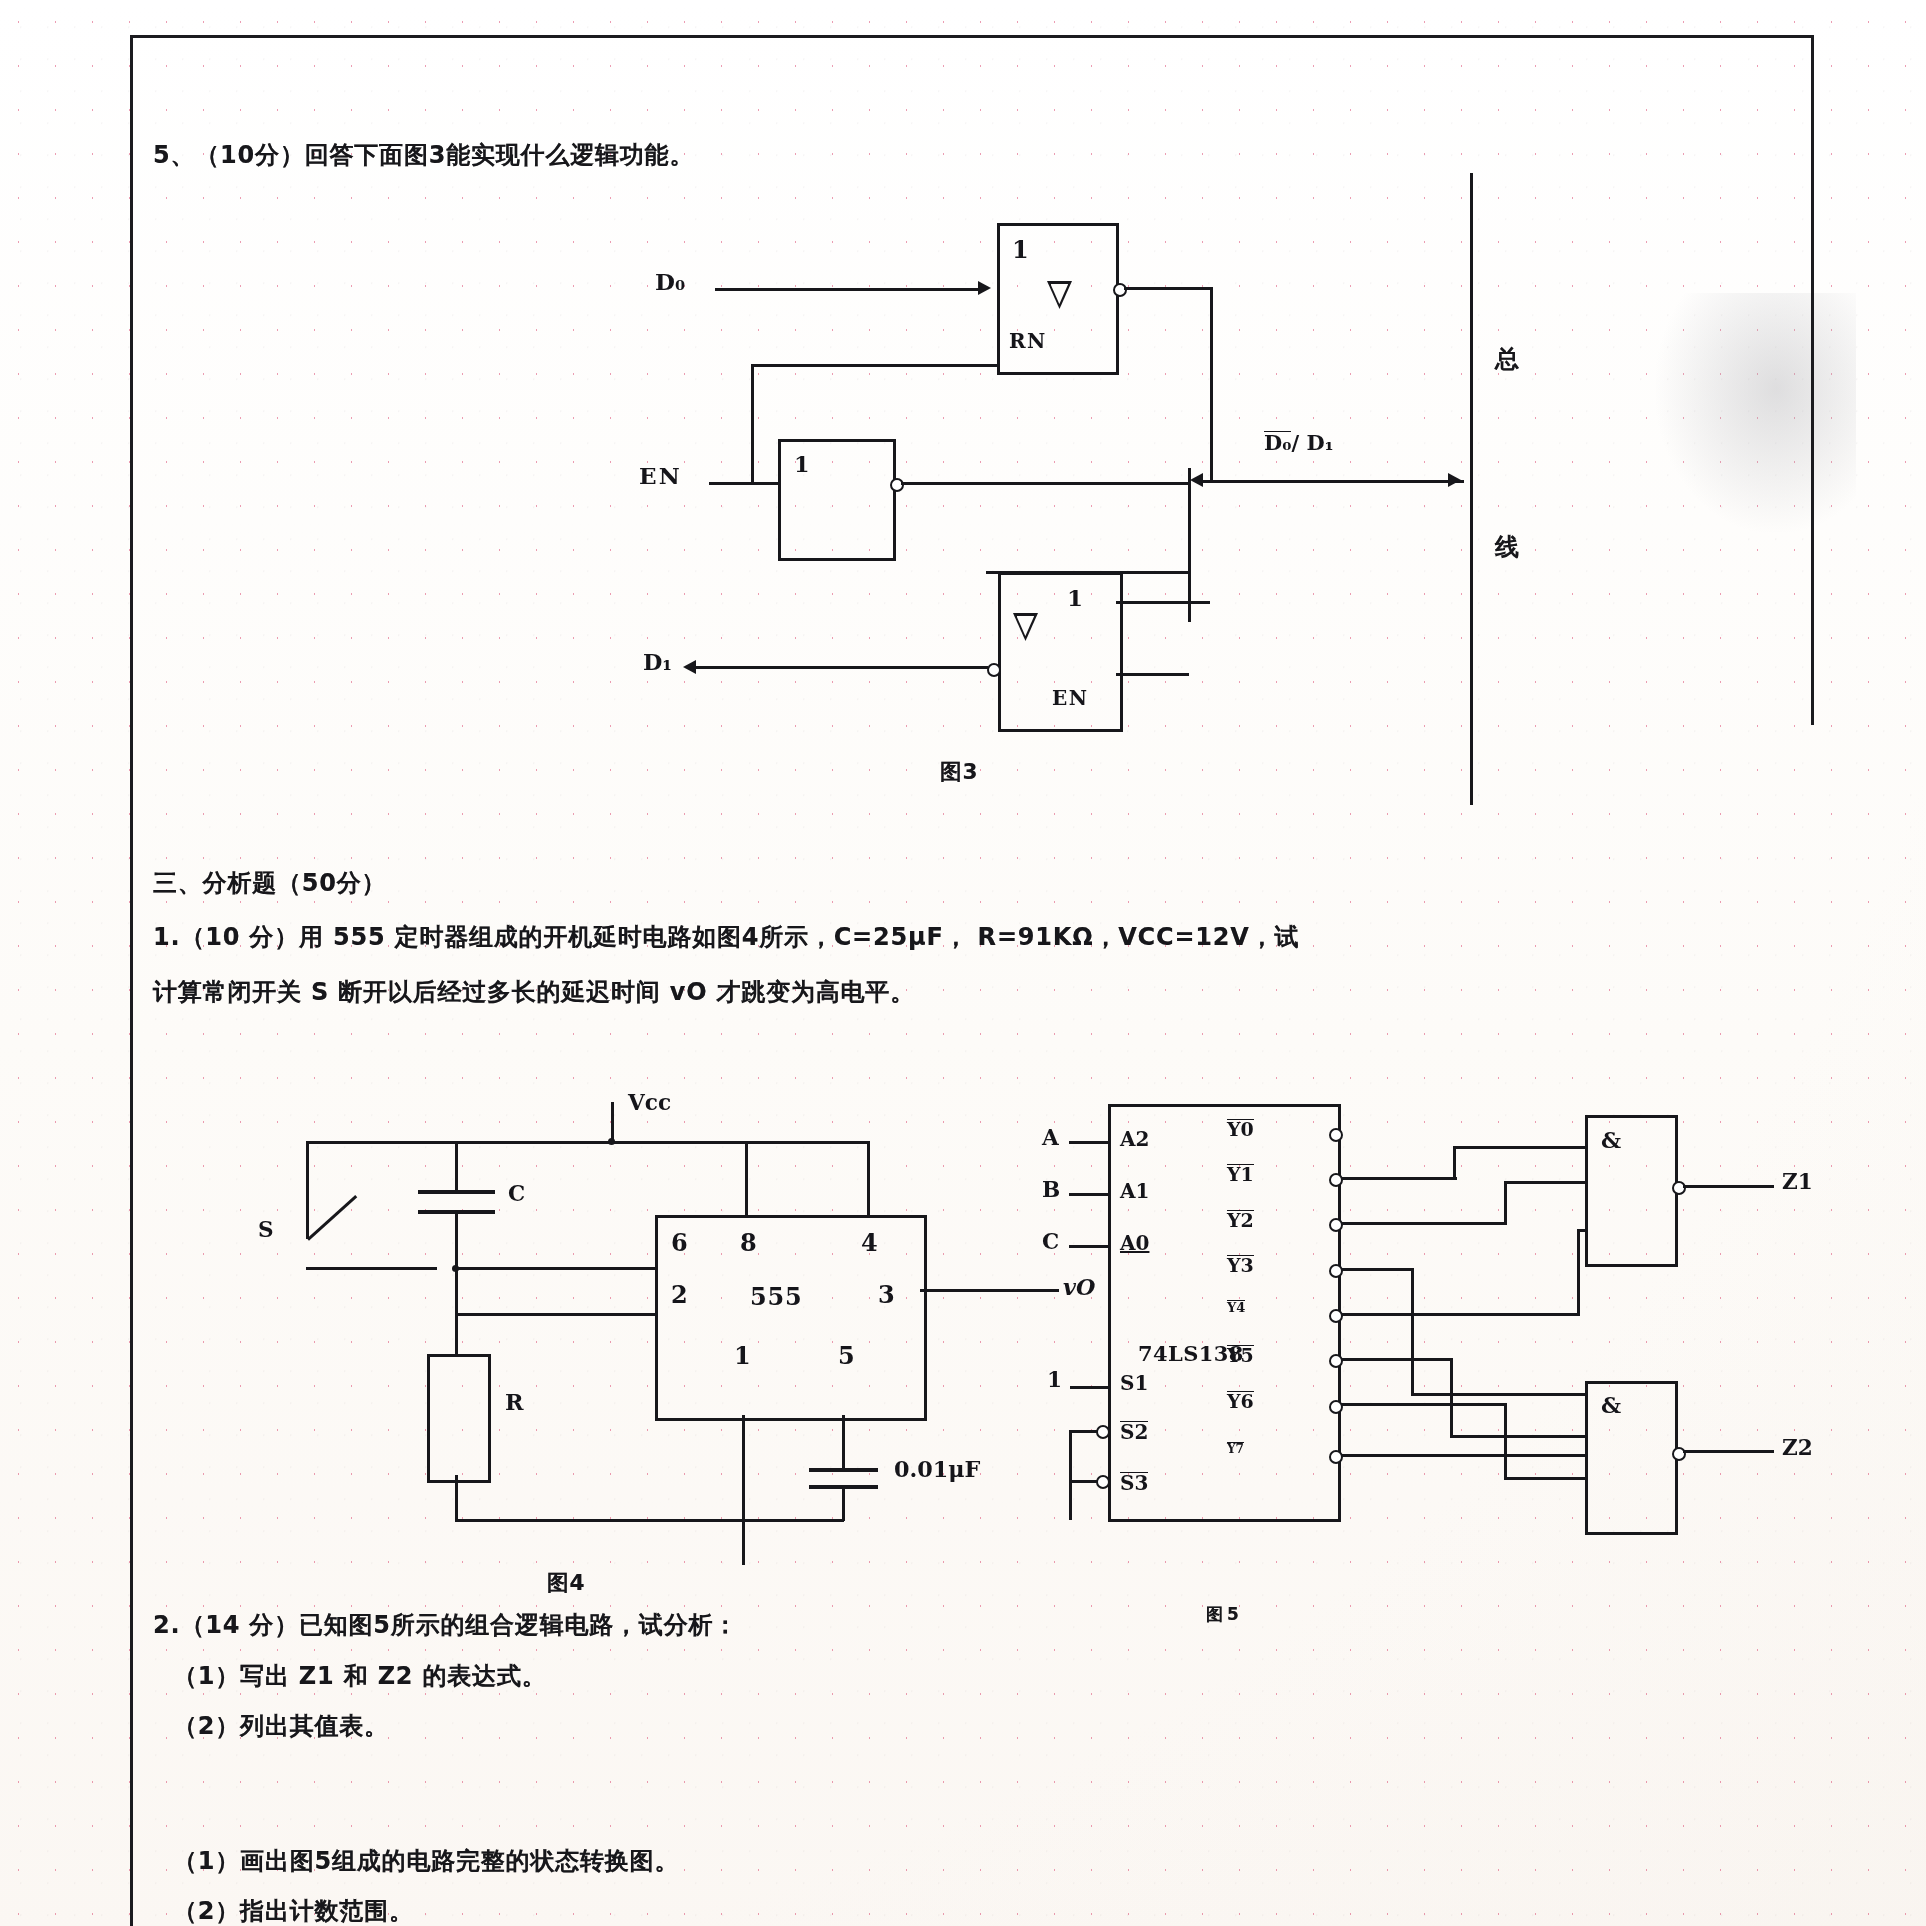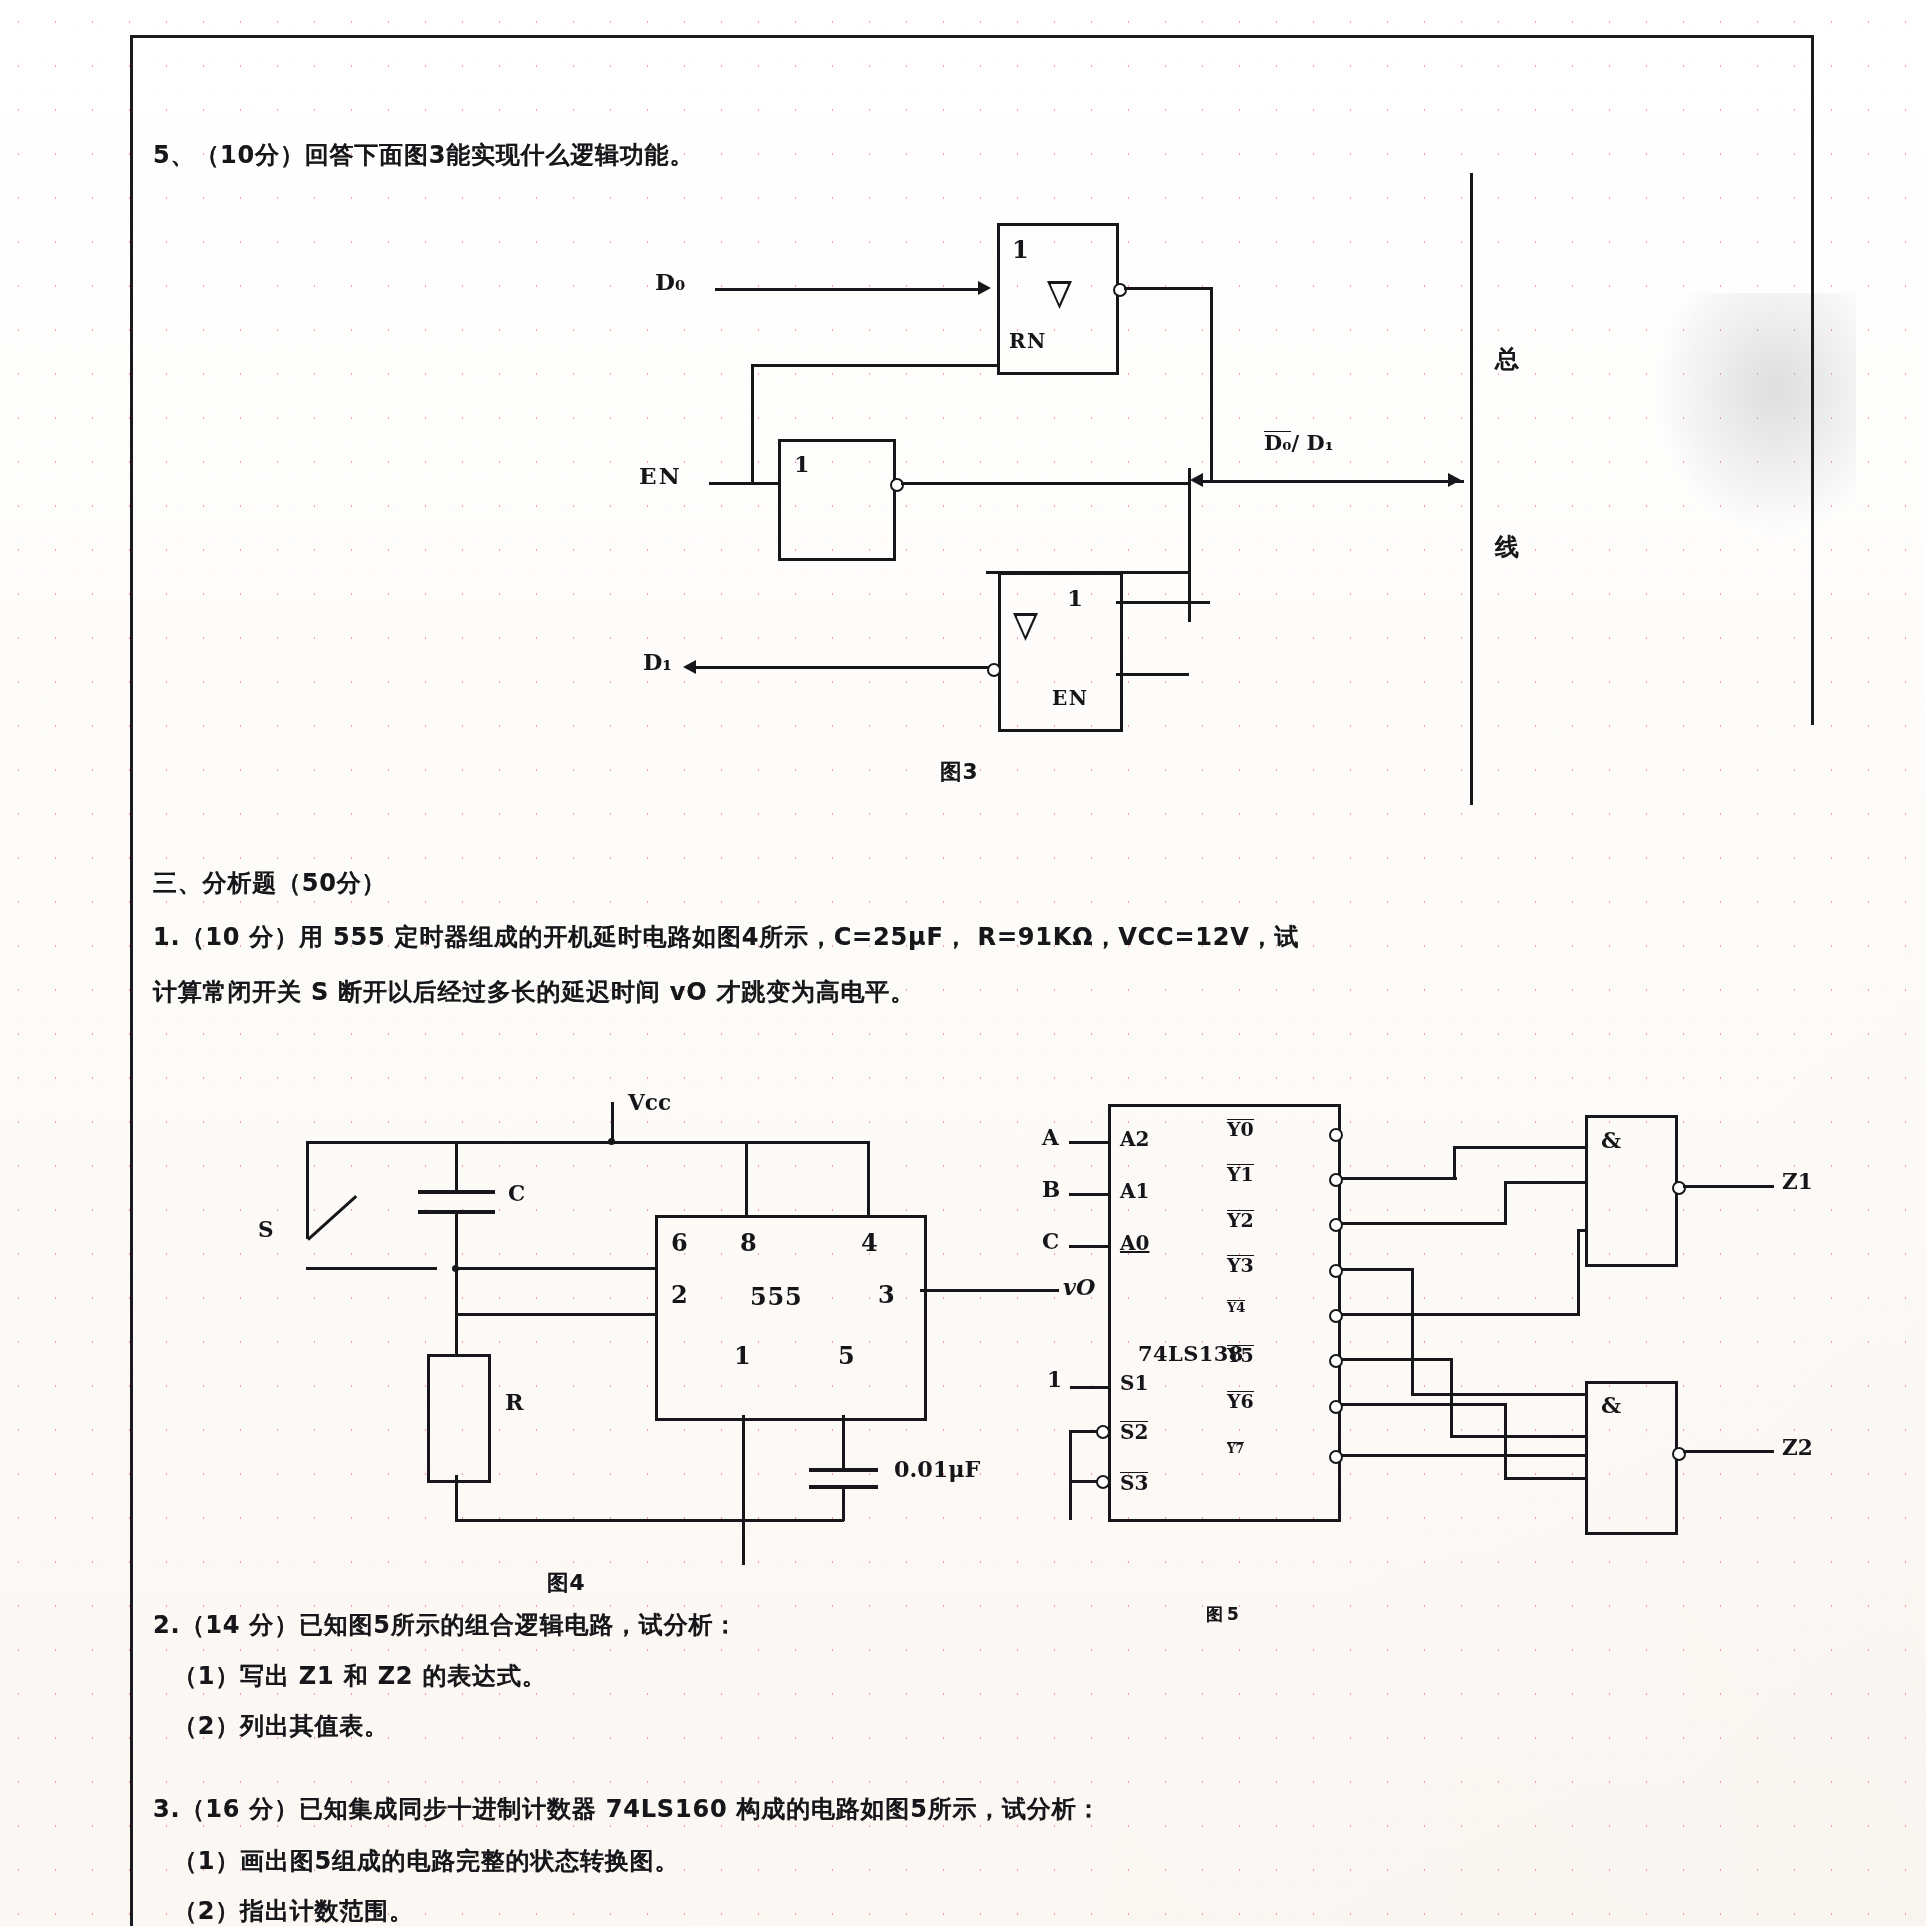--- a/index.html
+++ b/index.html
@@ -287,21 +287,20 @@
     <div class="wire wh" style="left:1683px;top:1450px;width:91px;"></div>
     <div class="tx lbl" style="left:1782px;top:1437px;font-size:21.6px;">Z2</div>
 
     <div class="tx cjk" style="left:1206px;top:1606px;font-size:17px;letter-spacing:3.9px;">图5</div>
   </div>
 
   <div class="tx cjk q" style="left:153px;top:1613px;">2.（14 分）已知图5所示的组合逻辑电路，试分析：</div>
   <div class="tx cjk q" style="left:173px;top:1664px;">（1）写出 Z1 和 Z2 的表达式。</div>
   <div class="tx cjk q" style="left:173px;top:1714px;">（2）列出其值表。</div>
 
-  <div class="tx cjk q" style="left:153px;top:1797px;">3.（16 分）已知集成同步十进制计数器 74LS160 构成的电路如图5所示，试分析：</div>
   <div class="tx cjk q" style="left:173px;top:1849px;">（1）画出图5组成的电路完整的状态转换图。</div>
   <div class="tx cjk q" style="left:173px;top:1899px;">（2）指出计数范围。</div>
 
   <div>
     
     
     
     
     
     

